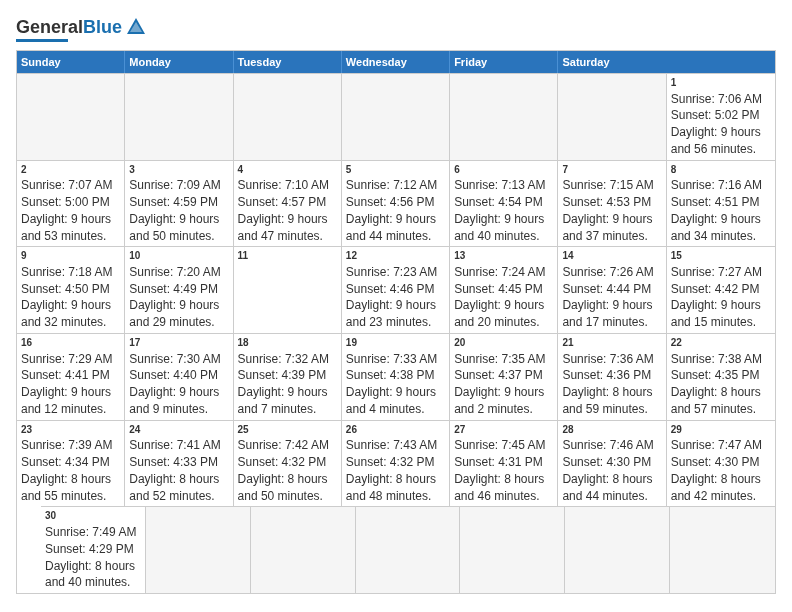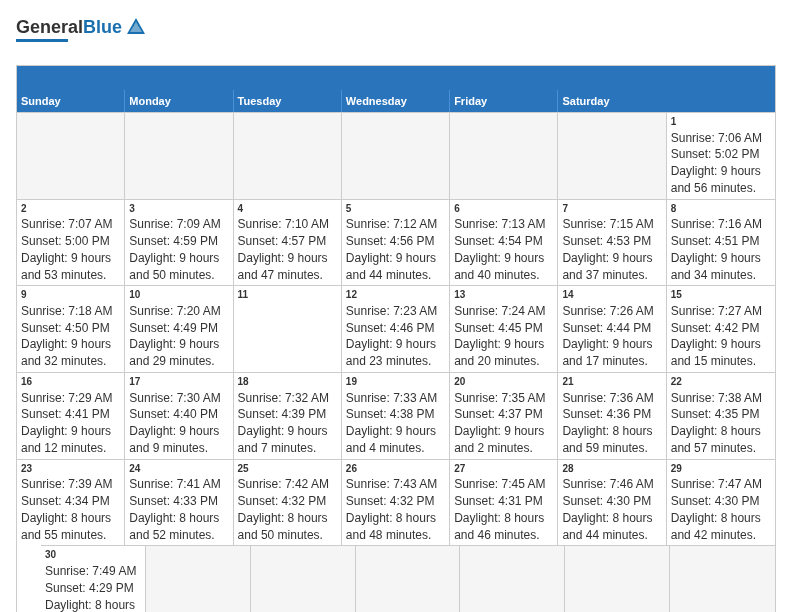--- a/index.html
+++ b/index.html
@@ -10,21 +10,20 @@
       background: #fff;
       overflow: hidden;
     }
     .page {
       width: 792px;
       height: 476px;
       background: #fff;
       padding: 16px 16px 10px 16px;
       display: flex;
       flex-direction: column;
-      gap: 15px;
     }
     .header {
       display: flex;
       justify-content: space-between;
       align-items: flex-start;
       margin-bottom: 8px;
     }
     .logo {
       display: flex;
       flex-direction: column;
@@ -58,21 +57,20 @@
       grid-template-columns: repeat(7, 1fr);
       background: #2a74bc;
     }
     .cal-header-cell {
       color: #fff;
       font-weight: bold;
       font-size: 11px;
       padding: 5px 4px;
       text-align: left;
       border-right: 1px solid #4a90d4;
-      margin-top: 24px;
     }
     .cal-header-cell:last-child { border-right: none; }
     .cal-body {
       flex: 1;
       display: flex;
       flex-direction: column;
     }
     .cal-week {
       display: grid;
       grid-template-columns: repeat(7, 1fr);

